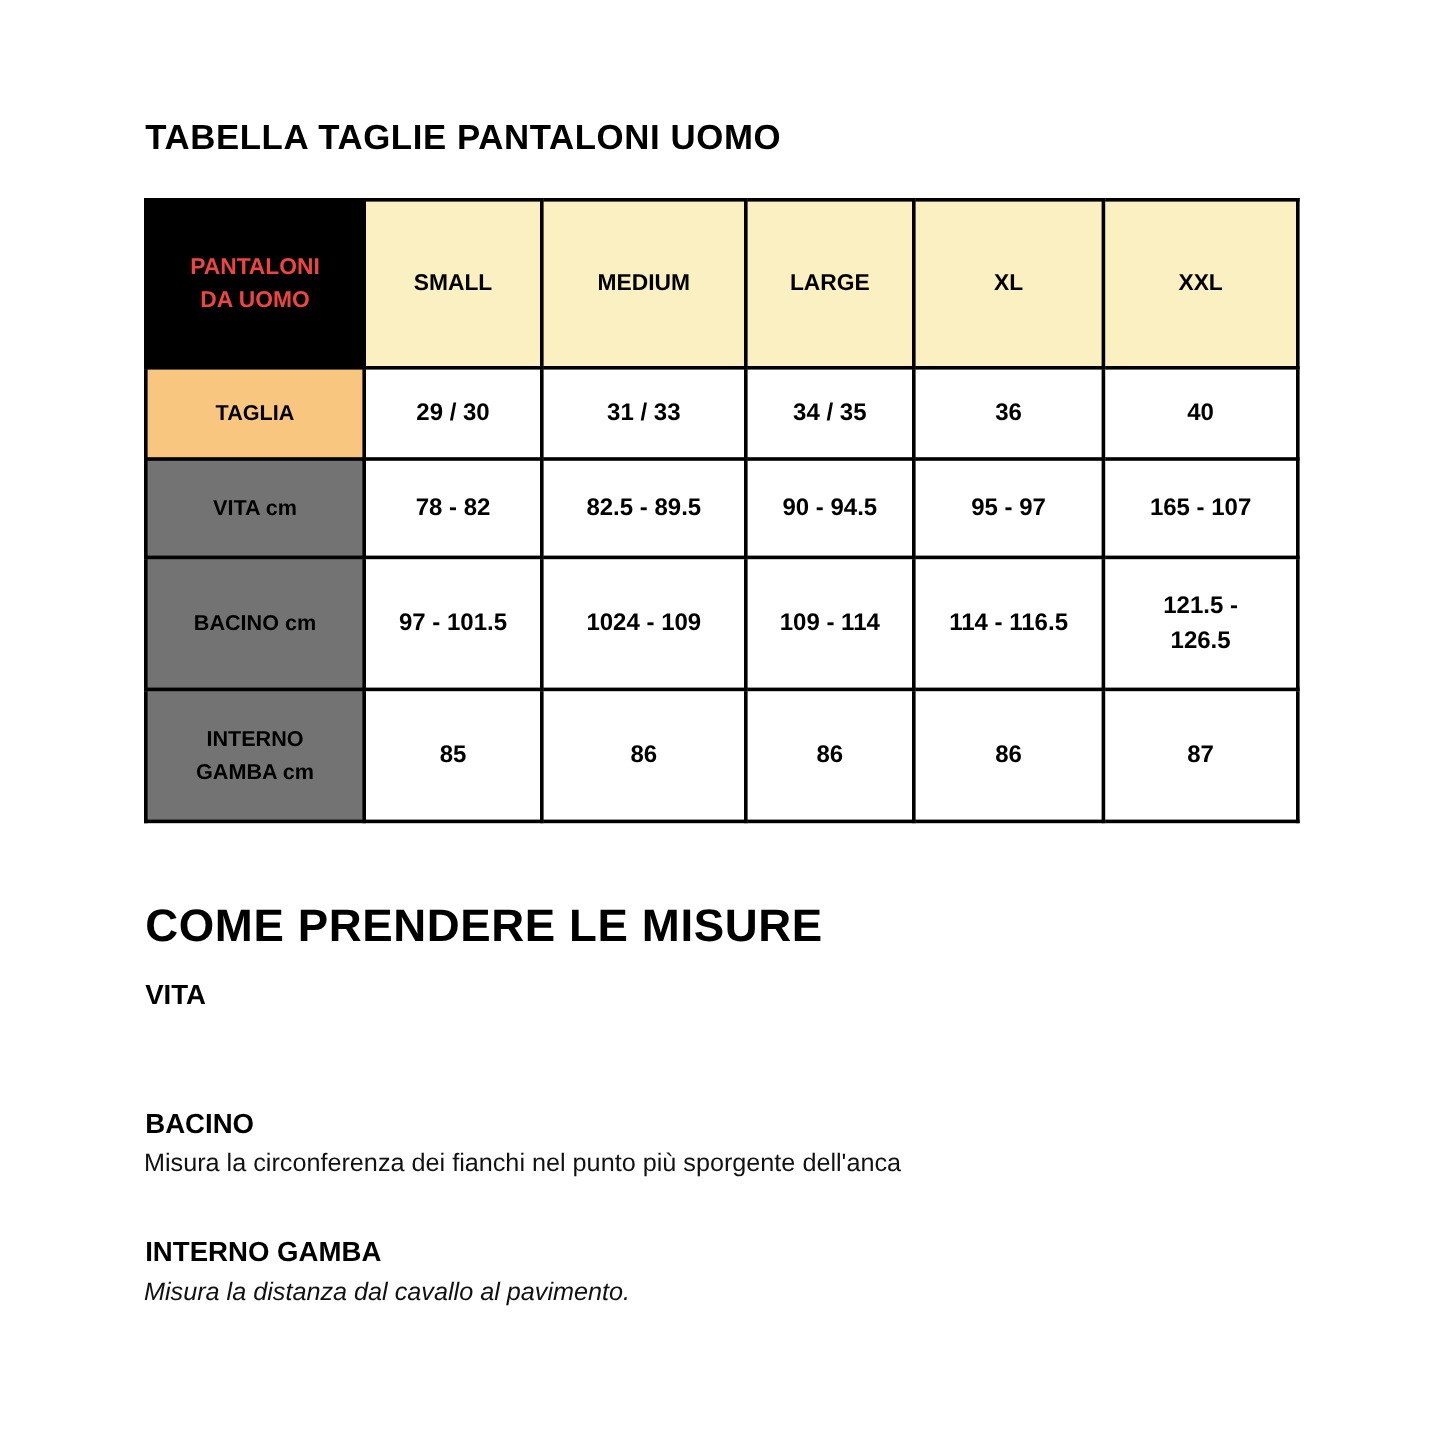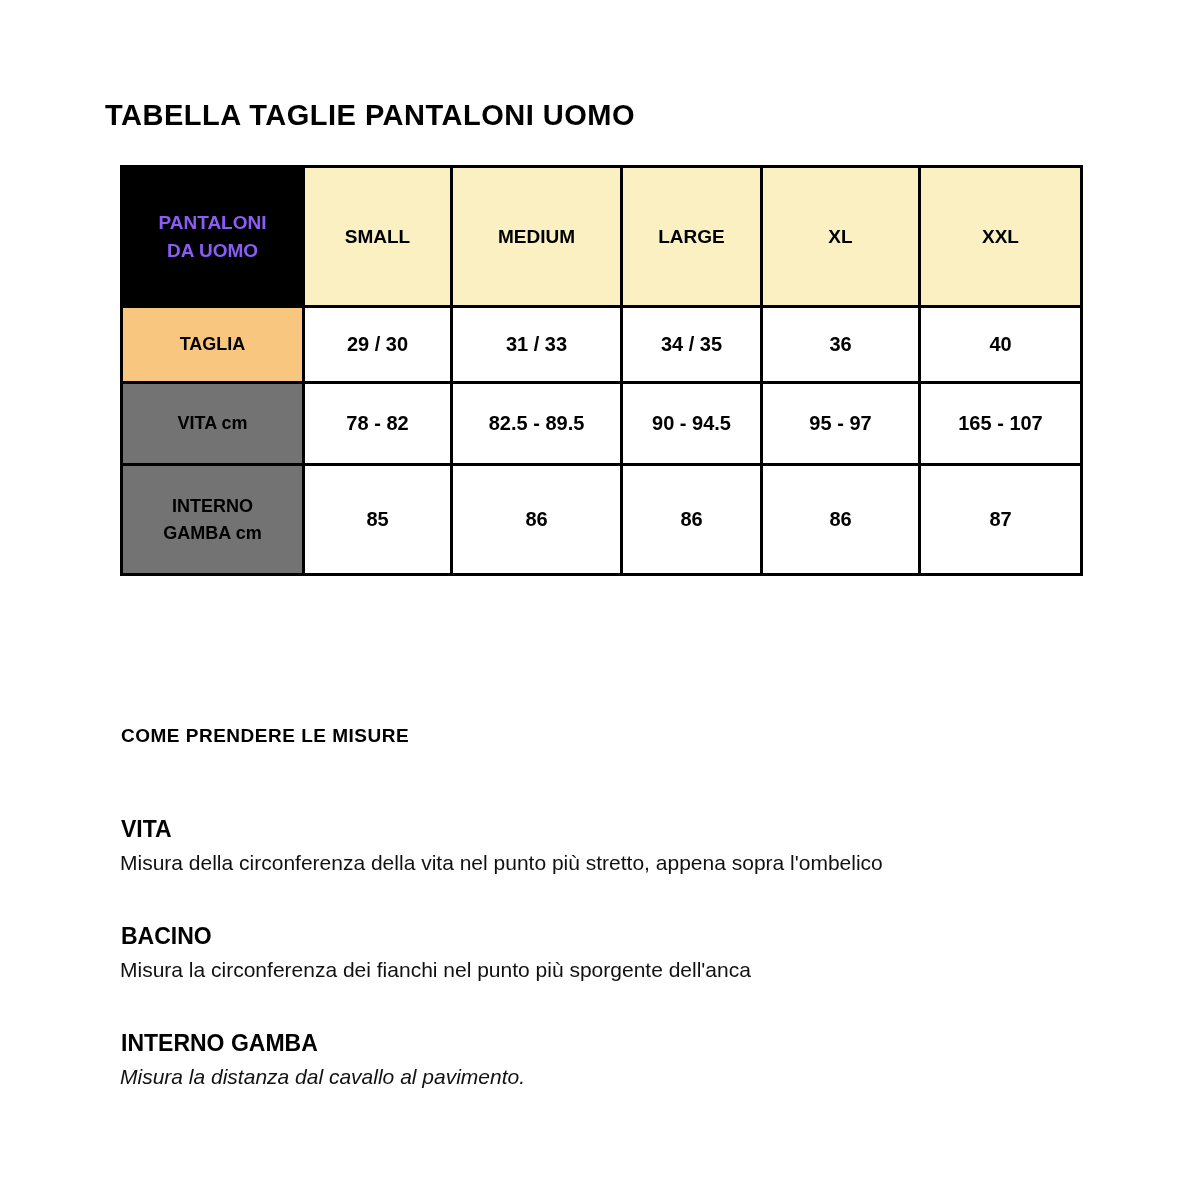--- a/index.html
+++ b/index.html
@@ -8,21 +8,21 @@
     background: #ffffff;
     font-family: "Liberation Sans", "DejaVu Sans", sans-serif;
     color: #000000;
     overflow: hidden;
     position: relative;
   }
   .page { position: relative; width: 1200px; height: 1200px; }
 
   .page-title {
     position: absolute;
-    left: 105px; top: 99px;
+    left: 121px; top: 99px;
     font-size: 29px;
     font-weight: 700;
     letter-spacing: 0.5px;
     white-space: nowrap;
   }
 
   table.size-table {
     position: absolute;
     left: 120px; top: 165px;
     width: 960px;
@@ -32,21 +32,21 @@
   table.size-table td {
     border: 3px solid #000000;
     text-align: center;
     vertical-align: middle;
     white-space: pre-line;
     line-height: 1.45;
     padding: 2px 8px;
   }
   td.corner-cell {
     background: #000000;
-    color: #8b5cf6;
+    color: #ef4444;
     font-weight: 700;
     font-size: 19px;
   }
   td.size-header {
     background: #FAF0C2;
     font-weight: 700;
     font-size: 19px;
   }
   td.row-label {
     background: #737373;
@@ -62,22 +62,22 @@
     font-size: 20px;
   }
   tr.header-row   { height: 140px; }
   tr.row-taglia   { height: 76px; }
   tr.row-vita     { height: 82px; }
   tr.row-bacino   { height: 110px; }
   tr.row-interno  { height: 110px; }
 
   .guide-title {
     position: absolute;
-    left: 121px; top: 725px;
-    font-size: 19px;
+    left: 121px; top: 751px;
+    font-size: 38px;
     font-weight: 700;
     letter-spacing: 0.5px;
     white-space: nowrap;
   }
   .guide-heading {
     position: absolute;
     left: 121px;
     font-size: 23px;
     font-weight: 700;
     white-space: nowrap;
@@ -132,36 +132,44 @@
         <td class="value-cell">40</td>
       </tr>
       <tr class="row-vita">
         <td class="row-label">VITA cm</td>
         <td class="value-cell">78 - 82</td>
         <td class="value-cell">82.5 - 89.5</td>
         <td class="value-cell">90 - 94.5</td>
         <td class="value-cell">95 - 97</td>
         <td class="value-cell">165 - 107</td>
       </tr>
+      <tr class="row-bacino">
+        <td class="row-label">BACINO cm</td>
+        <td class="value-cell">97 - 101.5</td>
+        <td class="value-cell">1024 - 109</td>
+        <td class="value-cell">109 - 114</td>
+        <td class="value-cell">114 - 116.5</td>
+        <td class="value-cell">121.5 -
+126.5</td>
+      </tr>
       <tr class="row-interno">
         <td class="row-label">INTERNO
 GAMBA cm</td>
         <td class="value-cell">85</td>
         <td class="value-cell">86</td>
         <td class="value-cell">86</td>
         <td class="value-cell">86</td>
         <td class="value-cell">87</td>
       </tr>
     </tbody>
   </table>
 
   <h2 class="guide-title">COME PRENDERE LE MISURE</h2>
 
   <h3 class="guide-heading h-vita">VITA</h3>
-  <p class="guide-text t-vita">Misura della circonferenza della vita nel punto più stretto, appena sopra l'ombelico</p>
 
   <h3 class="guide-heading h-bacino">BACINO</h3>
   <p class="guide-text t-bacino">Misura la circonferenza dei fianchi nel punto più sporgente dell'anca</p>
 
   <h3 class="guide-heading h-interno">INTERNO GAMBA</h3>
   <p class="guide-text t-interno">Misura la distanza dal cavallo al pavimento.</p>
 
 </div>
 
 </body></html>

